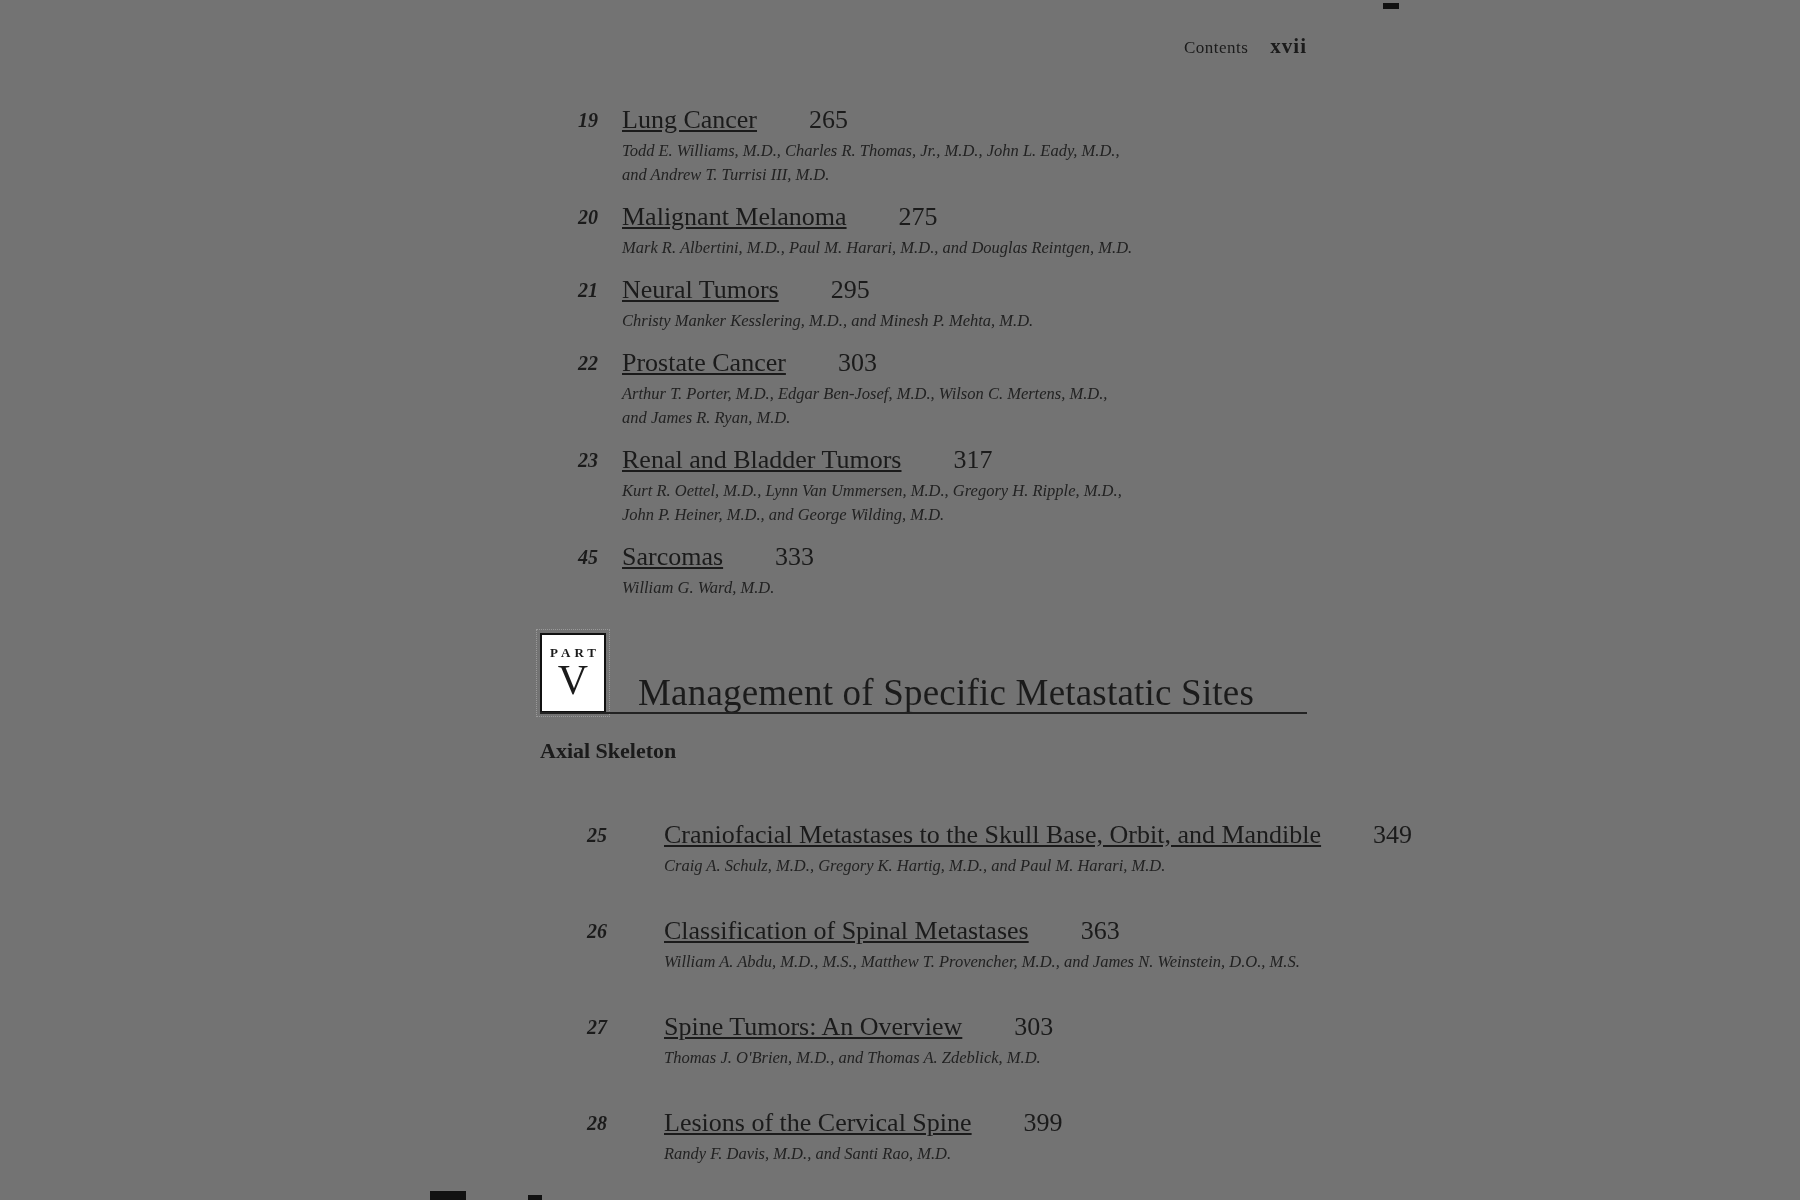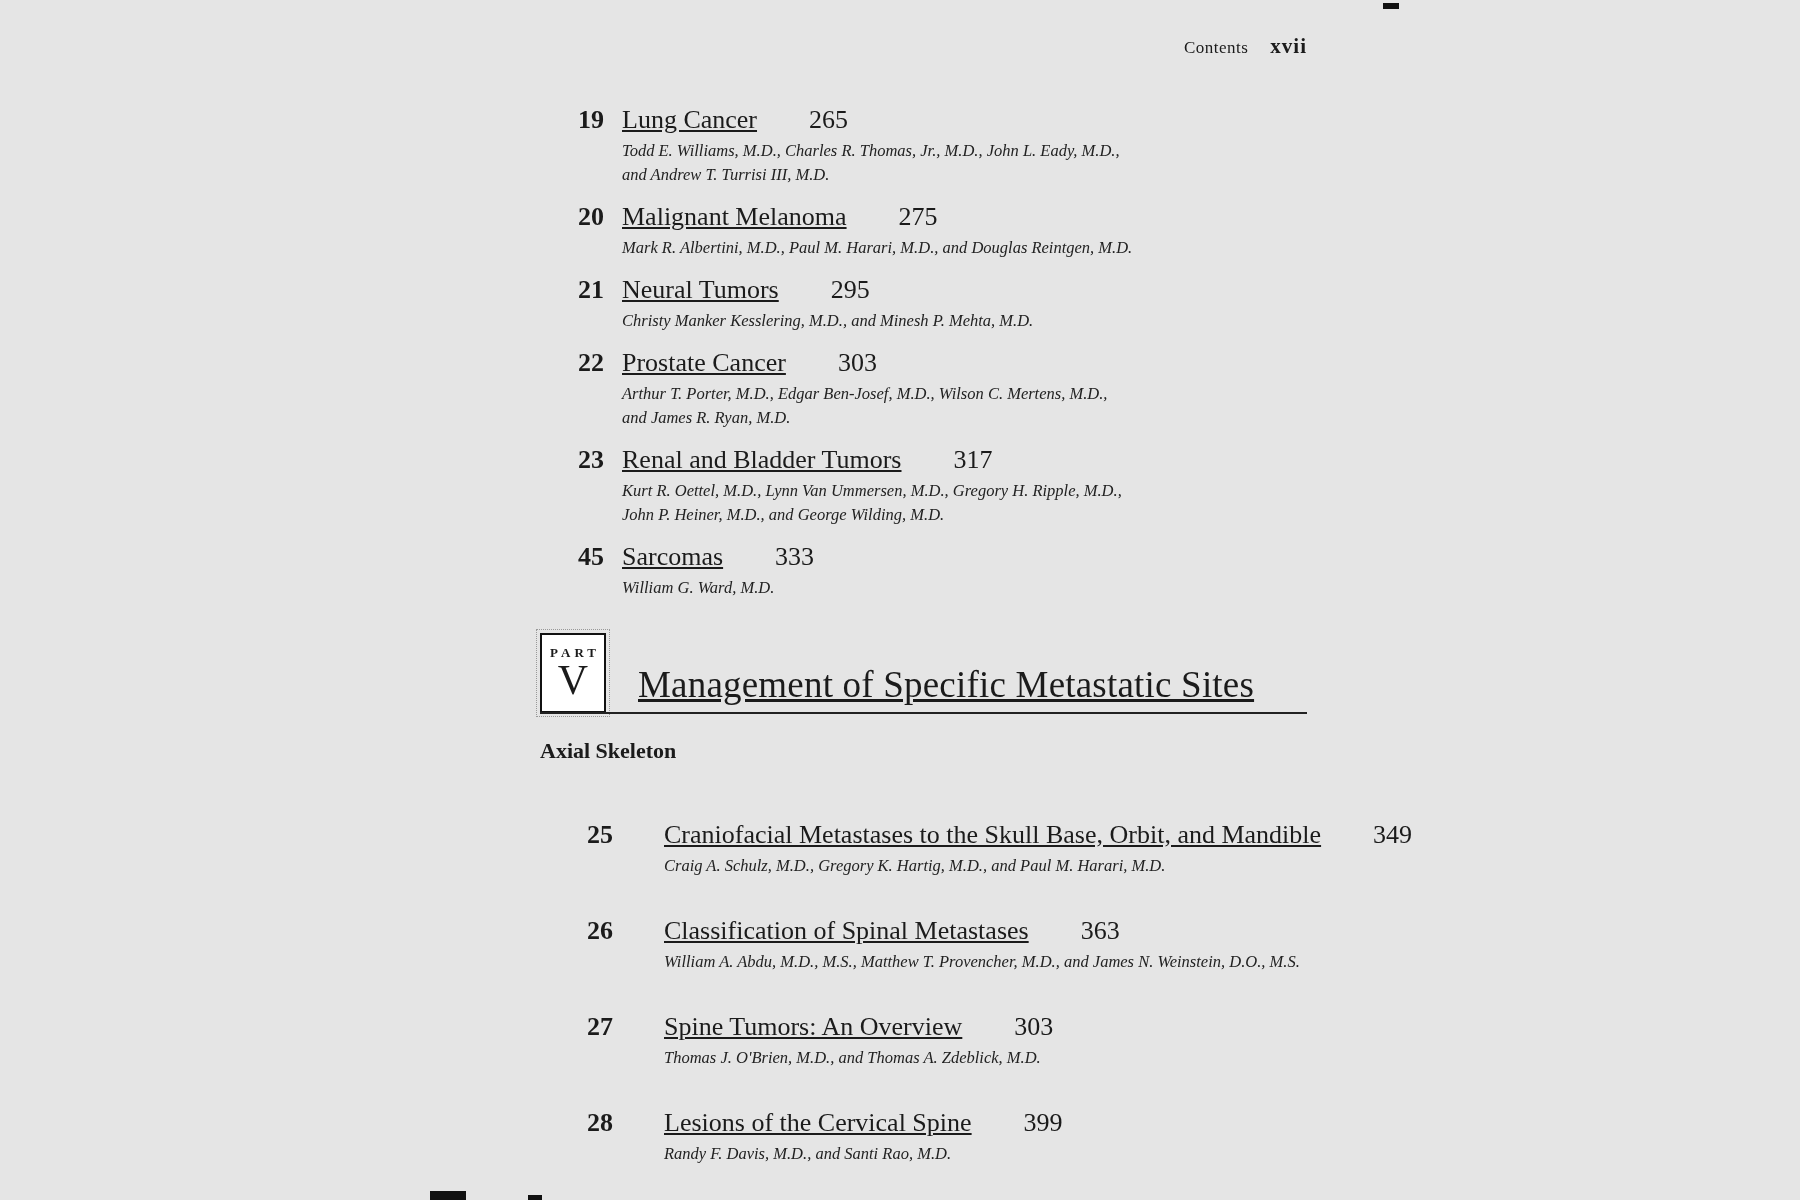--- a/index.html
+++ b/index.html
@@ -4,21 +4,21 @@
 <style>
   html, body {
     margin: 0;
     padding: 0;
     background: #ffffff;
   }
   .page {
     position: relative;
     width: 1800px;
     height: 1200px;
-    background: #e5e5e5;
+    background: #737373;
     font-family: "Liberation Serif", "DejaVu Serif", serif;
     color: #1b1b1b;
     overflow: hidden;
   }
 
   
   .running-head {
     position: absolute;
     top: 34px;
     left: 0;
@@ -52,22 +52,23 @@
   .entry { display: flex; }
   .part4 .entry { margin-bottom: 14px; }
   .part5 .entry { margin-bottom: 11px; margin-top: 37px; }
 
   .entry .num {
     width: 82px;
     flex: 0 0 auto;
     padding-left: 38px;
     box-sizing: border-box;
     font-weight: bold;
-    font-size: 26px;
+    font-size: 20px;
     line-height: 32px;
+    font-style: italic;
   }
   .part5 .entry .num { padding-left: 47px; width: 124px; }
 
   .entry .body { flex: 1; }
   .title-row { line-height: 32px; white-space: nowrap; }
   .title-row .title { font-size: 26px; text-decoration: underline; }
   .title-row .pg { font-size: 26px; margin-left: 48px; font-family: Liberation Serif, serif; }
   .authors {
     font-style: italic;
     font-size: 16.5px;
@@ -107,24 +108,22 @@
     display: block;
     font-size: 42px;
     line-height: 42px;
     margin-top: -2px;
     font-weight: normal;
   }
   .part-title {
     font-size: 37px;
     line-height: 40px;
     margin-left: 32px;
-    margin-bottom: 8px;
     letter-spacing: 0.2px;
     white-space: nowrap;
-    text-decoration: underline;
   }
 
   .rule {
     position: absolute;
     top: 712px;
     left: 540px;
     width: 767px;
     height: 2px;
     background: #222;
   }

